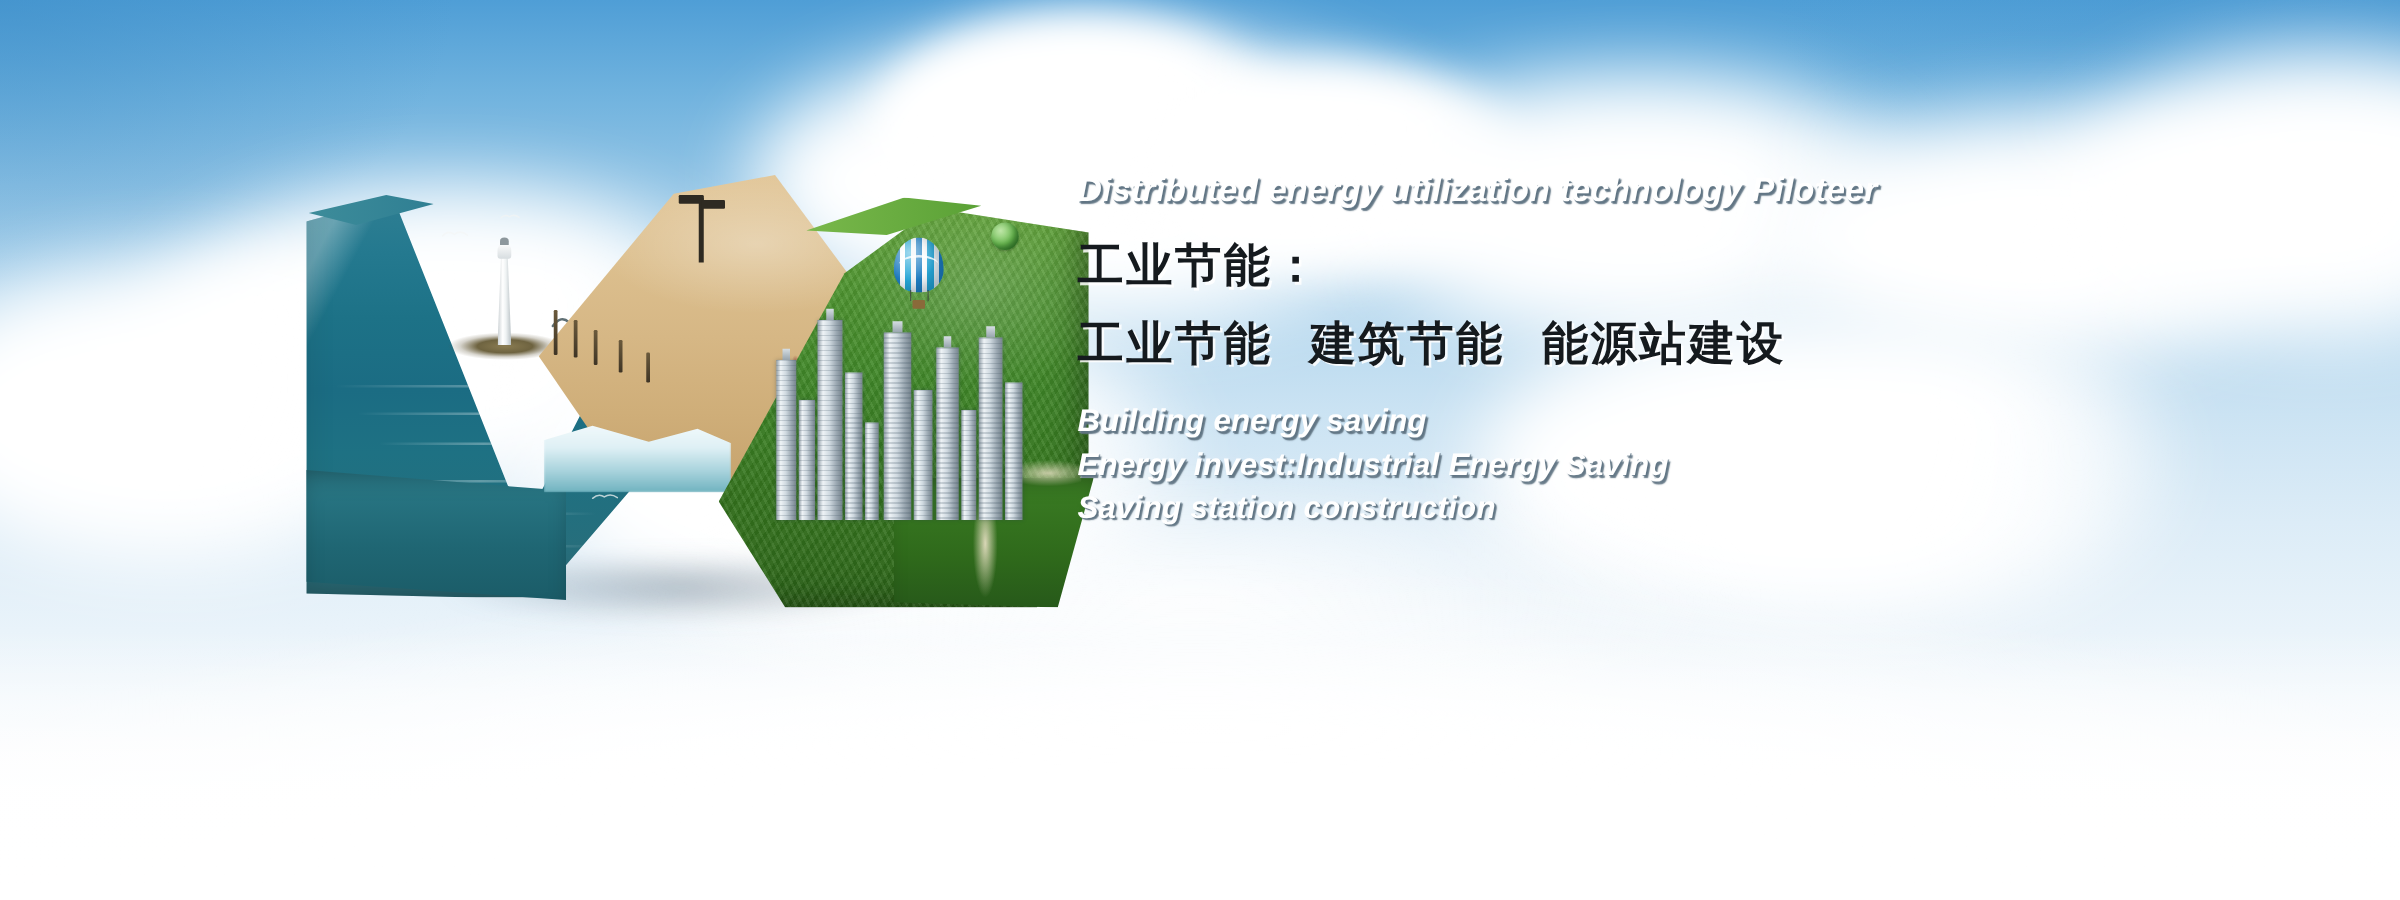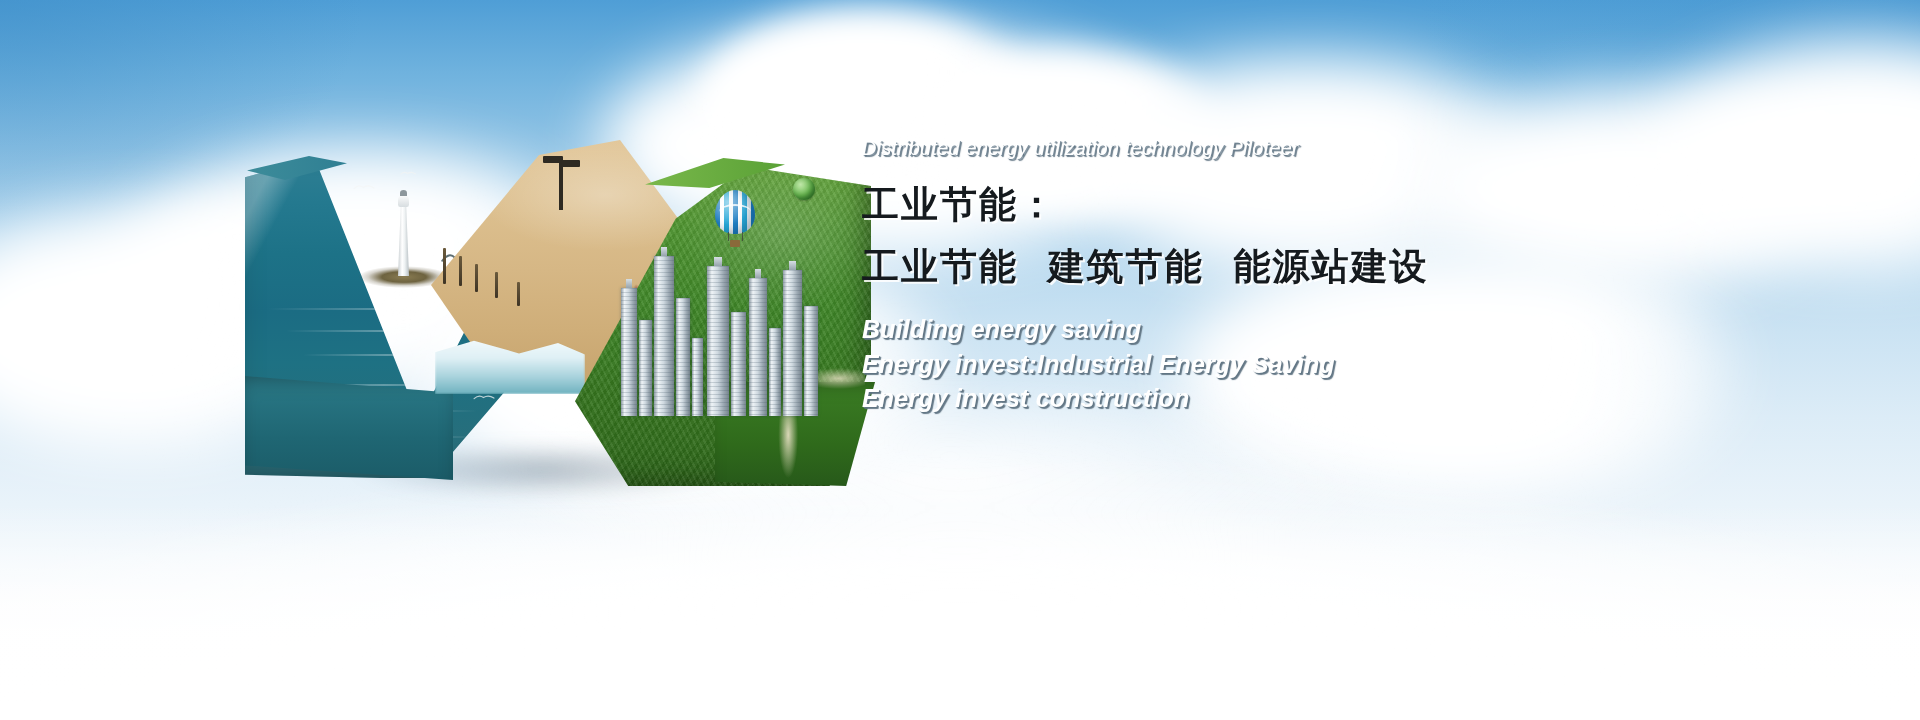--- a/index.html
+++ b/index.html
@@ -254,21 +254,21 @@
     position:absolute; left:862px; top:125px; width:1000px;
   }
   .t-cn-title {
     font-family:"DejaVu Sans", sans-serif;
     font-size:44px; font-weight:bold; letter-spacing:3px;
     color:#151a1e; line-height:1.06;
     text-shadow:2px 2px 0 rgba(255,255,255,.85), -1px -1px 0 rgba(255,255,255,.55);
   }
   .t-en-sub {
     margin-top:12px;
-    font-size:20px; font-weight:normal; font-style:italic;
+    font-size:27px; font-weight:bold; font-style:italic;
     color:#ffffff; letter-spacing:.2px;
     text-shadow:2px 2px 1px rgba(95,115,130,.95), 1px 1px 0 rgba(120,140,155,.8);
   }
   .t-cn-lead {
     margin-top:20px;
     font-family:"DejaVu Sans", sans-serif;
     font-size:37px; font-weight:bold; letter-spacing:2px;
     color:#151a1e;
     text-shadow:2px 2px 0 rgba(255,255,255,.85);
   }
@@ -412,18 +412,18 @@
     <div class="globe" style="left:548px; top:38px;"></div>
   </div>
 
   <div class="copy">
     <div class="t-en-sub">Distributed energy utilization technology Piloteer</div>
     <div class="t-cn-lead">工业节能：</div>
     <div class="t-cn-items">工业节能  建筑节能  能源站建设</div>
     <div class="t-en-list">
       <div class="t-en-line">Building energy saving</div>
       <div class="t-en-line">Energy invest:Industrial Energy Saving</div>
-      <div class="t-en-line">Energy invest construction</div>
+      <div class="t-en-line">Saving station construction</div>
     </div>
   </div>
 
   <div class="bottom-glow"></div>
 </div>
 
 </body></html>

